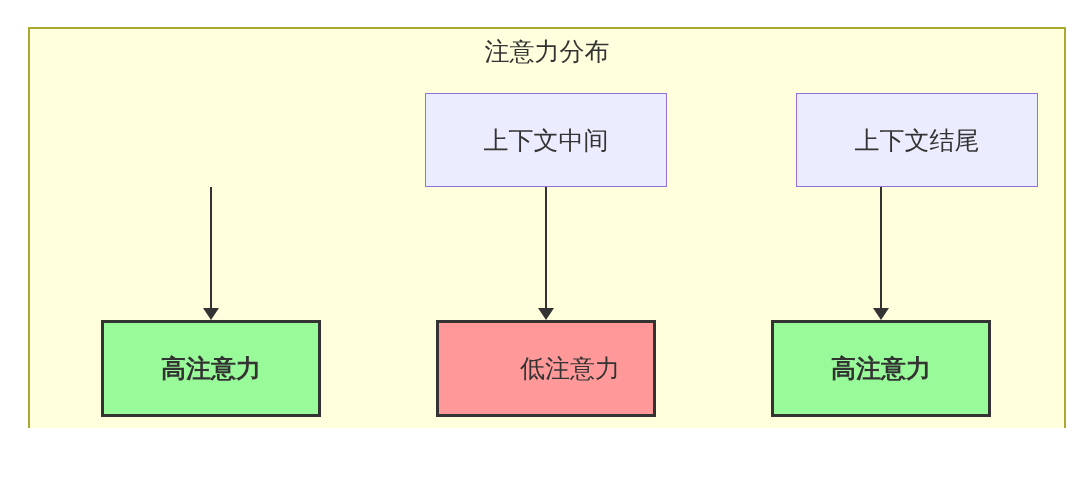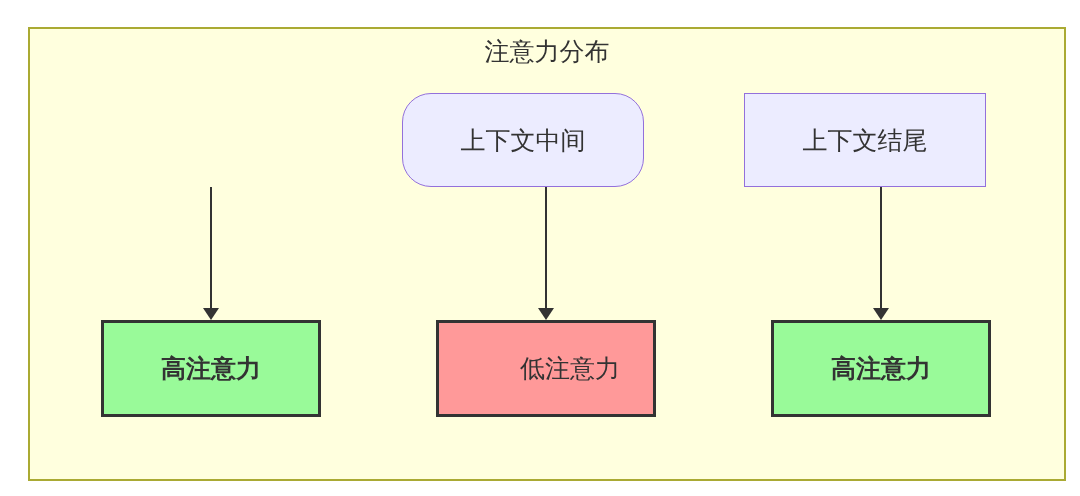--- a/index.html
+++ b/index.html
@@ -1,20 +1,20 @@
 <!DOCTYPE html>
 <html style="--container-fill: #ffffde; --container-border: #aaaa33; --source-fill: #ececff; --source-border: #9370db; --high-fill: #99fa99; --low-fill: #ff9999; --target-border: #333333; --arrow: #333333; --text: #333333;"><head>
 <meta charset="utf-8">
 <style>
   html, body { margin: 0; padding: 0; background: #ffffff; }
 
   .canvas {
     position: relative;
     width: 1080px;
-    height: 496px;
+    height: 428px;
     background: #ffffff;
     font-family: "Liberation Sans", sans-serif;
     color: var(--text, #333333);
     overflow: hidden;
   }
 
   .subgraph {
     position: absolute;
     left: 28px;
     top: 27px;
@@ -59,22 +59,22 @@
     top: 320px;
     width: 220px;
     height: 97px;
     border: 3px solid var(--target-border, #333333);
   }
 
   .target.high { background: var(--high-fill, #99fa99); font-weight: bold; }
   .target.low  { background: var(--low-fill, #ff9999); padding-left: 48px; }
 
   .src-0 { left: 90px; }
-  .src-1 { left: 402px; border-radius: 29px; }
-  .src-2 { left: 744px; }
+  .src-1 { left: 425px; }
+  .src-2 { left: 796px; }
 
   .tgt-0 { left: 101px; }
   .tgt-1 { left: 436px; }
   .tgt-2 { left: 771px; }
 
   .arrow {
     position: absolute;
     top: 187px;
     width: 16px;
     height: 133px;

